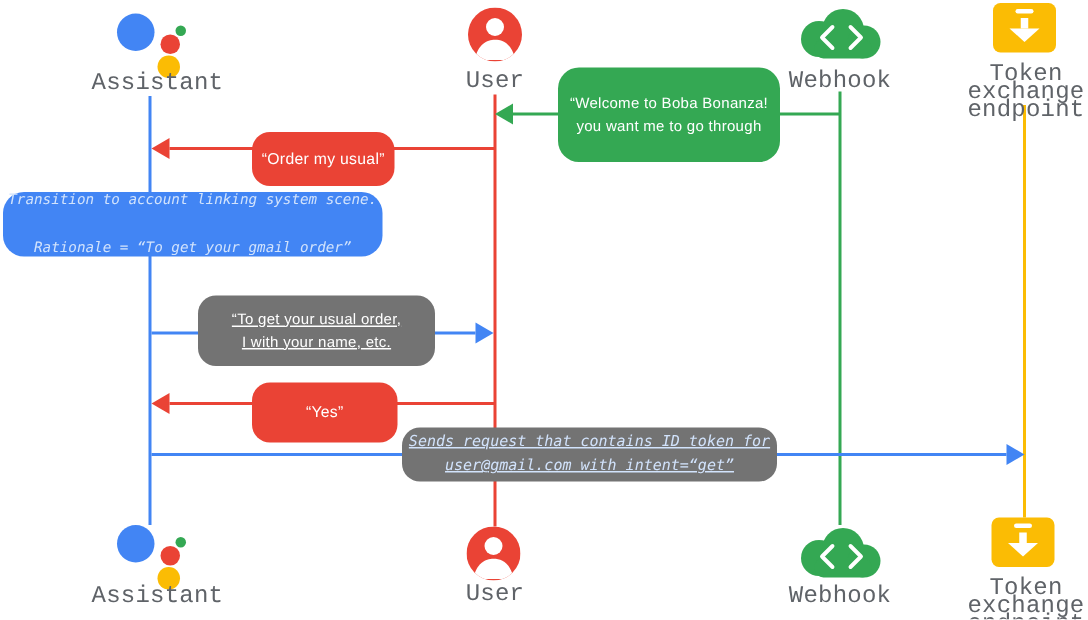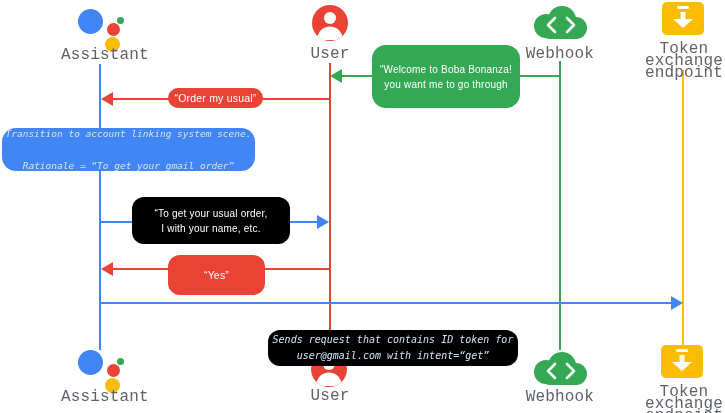--- a/index.html
+++ b/index.html
@@ -25,21 +25,21 @@
   .a-blue  { background:#4285F4; }
   
   .bubble {
     position:absolute; display:flex; flex-direction:column;
     align-items:center; justify-content:center; text-align:center;
     color:#ffffff; z-index:3;
   }
   .bubble .bl { white-space:nowrap; }
   .b-green { background:#34A853; border-radius:14px; }
   .b-red   { background:#EA4335; border-radius:12px; }
-  .b-blue  { background:#000000; border-radius:12px; }
+  .b-blue  { background:#737373; border-radius:12px;text-decoration:underline; }
   .b-note  { background:#4285F4; border-radius:14px; }
   .sans-txt { font-size:10px; line-height:15px; font-weight:400; letter-spacing:.2px; }
   .mono-txt { font-family:"DejaVu Sans Mono", monospace; font-style:italic; color:#D2E3FC; }
   .mono-10 { font-size:10px;  line-height:16px; }
   .mono-95 { font-size:9.5px; line-height:16px;gap:16px; }
   .pill-txt { font-size:10.5px; line-height:24px; letter-spacing:.2px; }
   
   .actor-label {
     position:absolute; text-align:center; color:#5F6368;
     font-size:16px; font-weight:500; line-height:12px; letter-spacing:.15px;font-family:Liberation Mono, monospace;
@@ -93,39 +93,39 @@
   <div class="ahead left-red" style="left:101px; top:262px;"></div>
 
   <div class="aline a-blue" style="left:101px; top:302px; width:570px;"></div>
   <div class="ahead right-blue" style="left:671px; top:296px;"></div>
 
   <div class="bubble b-green sans-txt" style="left:372px; top:45px; width:148px; height:63px;">
     <div class="bl">“Welcome to Boba Bonanza!</div>
     <div class="bl">you want me to go through</div>
   </div>
 
-  <div class="bubble b-red pill-txt" style="left:168px; top:88px; width:95px; height:20px;">
+  <div class="bubble b-red pill-txt" style="left:168px; top:88px; width:95px; height:36px;">
     <div class="bl">“Order my usual”</div>
   </div>
 
   <div class="bubble b-note mono-txt mono-95" style="left:2px; top:128px; width:253px; height:43px;">
     <div class="bl">Transition to account linking system scene.</div>
     <div class="bl">Rationale = “To get your gmail order”</div>
   </div>
 
   <div class="bubble b-blue sans-txt" style="left:132px; top:197px; width:158px; height:47px;">
     <div class="bl">“To get your usual order,</div>
     <div class="bl">I with your name, etc.</div>
   </div>
 
   <div class="bubble b-red pill-txt" style="left:168px; top:255px; width:97px; height:40px;">
     <div class="bl">“Yes”</div>
   </div>
 
-  <div class="bubble b-blue mono-txt mono-10" style="left:268px; top:285px; width:250px; height:36px;margin-top:45px;">
+  <div class="bubble b-blue mono-txt mono-10" style="left:268px; top:285px; width:250px; height:36px;">
     <div class="bl">Sends request that contains ID token for</div>
     <div class="bl">user@gmail.com with intent=“get”</div>
   </div>
 
   <div class="ga-logo" style="left:70px; top:8px;">
     <div class="ga-dot ga-blue"></div>
     <div class="ga-dot ga-red"></div>
     <div class="ga-dot ga-green"></div>
     <div class="ga-dot ga-yellow"></div>
   </div>

